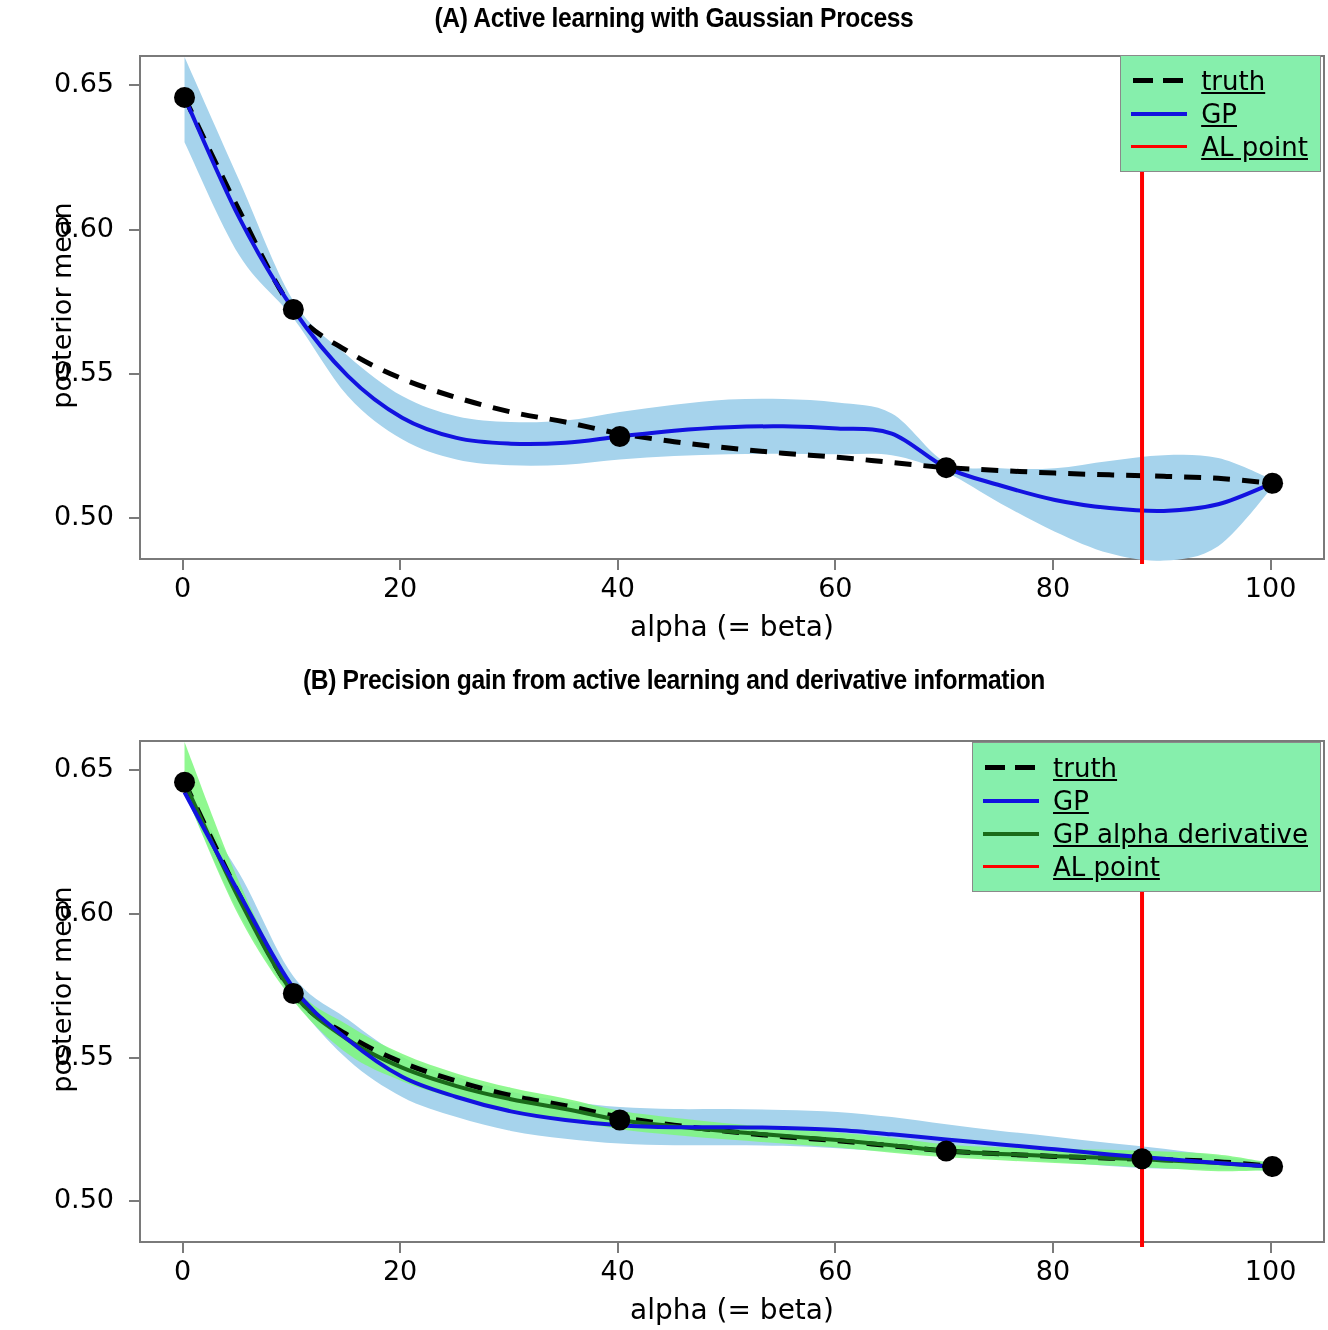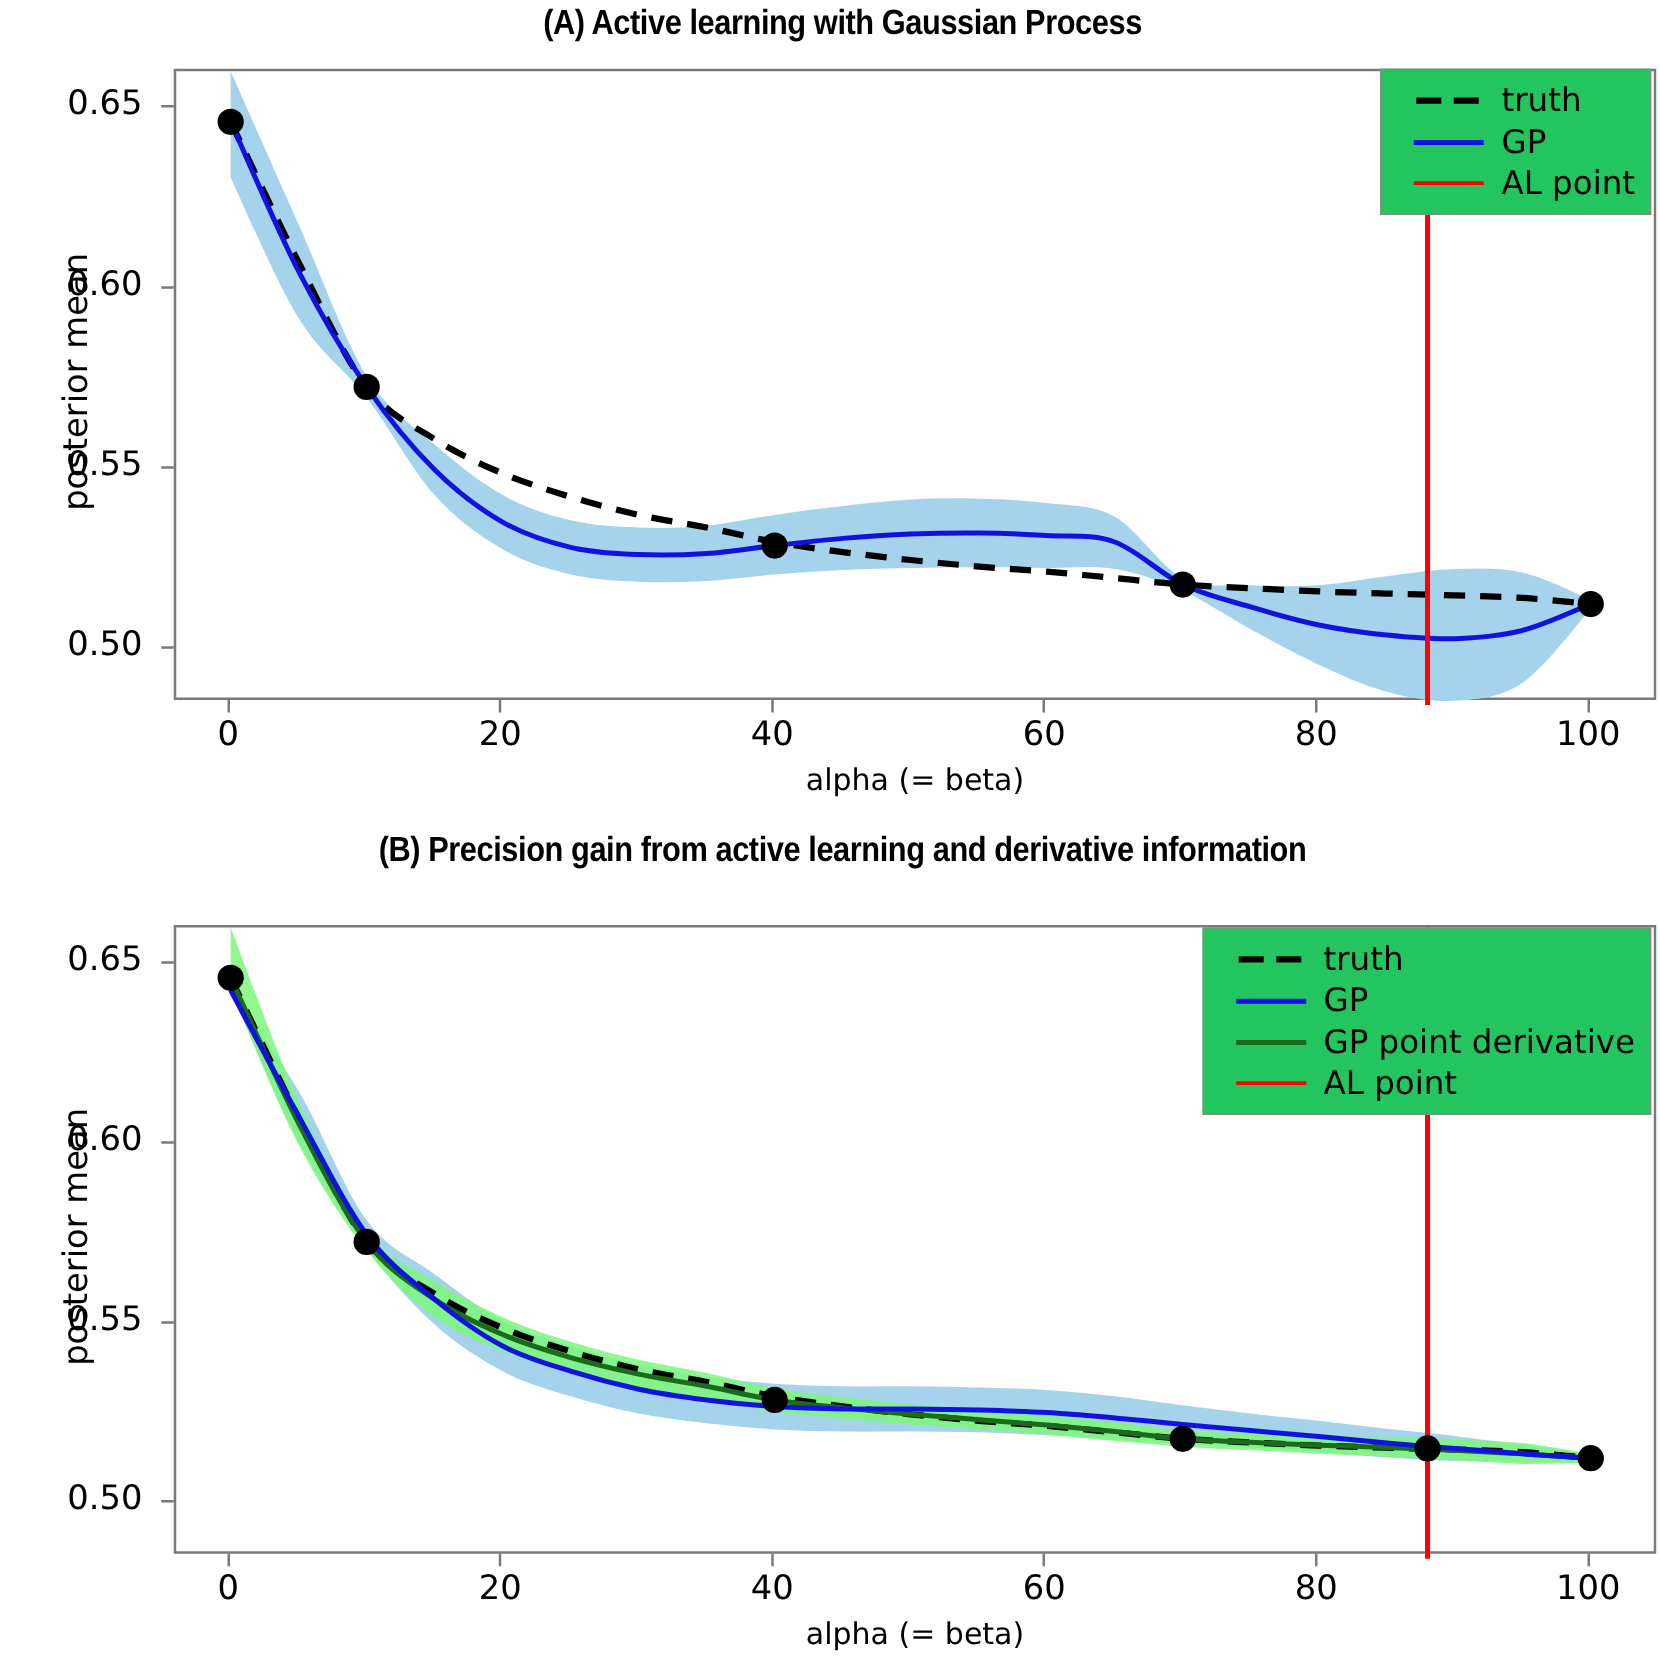--- a/index.html
+++ b/index.html
@@ -24,29 +24,30 @@
     position:absolute;border:2px solid #7a7a7a;background:transparent;box-sizing:border-box;
   }
   .plot-inner{position:absolute;inset:0;overflow:visible;}
   svg.plot-svg{position:absolute;left:0;top:0;overflow:visible;}
 
   .ylabel{
     position:absolute;font-size:27px;color:#000;white-space:nowrap;
     transform-origin:center center;
   }
   .xlabel{
-    position:absolute;text-align:center;font-size:24px;color:#000;white-space:nowrap;
+    position:absolute;text-align:center;font-size:28px;color:#000;white-space:nowrap;
   }
   .ytick-label{position:absolute;font-size:27px;color:#000;text-align:right;white-space:nowrap;}
   .xtick-label{position:absolute;font-size:27px;color:#000;text-align:center;white-space:nowrap;}
   .tickmark{position:absolute;background:#7a7a7a;}
 
   .legend{
-    position:absolute;background:#22c55e;border:1.5px solid #8a8a8a;box-sizing:border-box;
-    padding:8px 12px 8px 26px;
+    position:absolute;background:#86efac;border:1.5px solid #8a8a8a;box-sizing:border-box;
+    padding:8px 12px 8px 10px;
+    text-decoration:underline;
   }
   .legend-row{display:flex;align-items:center;height:33px;}
   .legend-key{width:56px;height:20px;position:relative;margin-right:14px;flex:0 0 56px;}
   .legend-key .bar{position:absolute;top:50%;left:0;width:56px;height:4px;margin-top:-2px;}
   .legend-key .dash1{position:absolute;top:50%;left:2px;width:20px;height:5px;margin-top:-2.5px;background:#000;}
   .legend-key .dash2{position:absolute;top:50%;left:32px;width:20px;height:5px;margin-top:-2.5px;background:#000;}
   .legend-label{font-size:26px;color:#000;line-height:1;white-space:nowrap;}
 </style>
 </head>
 <body>
@@ -154,21 +155,21 @@
         <div class="legend-row">
           <span class="legend-key">
             <span class="bar" style="background: rgb(18, 18, 224);"></span>
           </span>
           <span class="legend-label">GP</span>
         </div>
         <div class="legend-row">
           <span class="legend-key">
             <span class="bar" style="background: rgb(26, 107, 26);"></span>
           </span>
-          <span class="legend-label">GP point derivative</span>
+          <span class="legend-label">GP alpha derivative</span>
         </div>
         <div class="legend-row">
           <span class="legend-key">
             <span class="bar" style="background: rgb(254, 0, 0); height: 3px;"></span>
           </span>
           <span class="legend-label">AL point</span>
         </div>
       </div>
   <div class="tickmark" style="left: 171.523px; top: 583px; width: 2px; height: 10px;"></div>
       <div class="xtick-label" style="left: 112.523px; width: 120px; top: 595px;">0</div>

